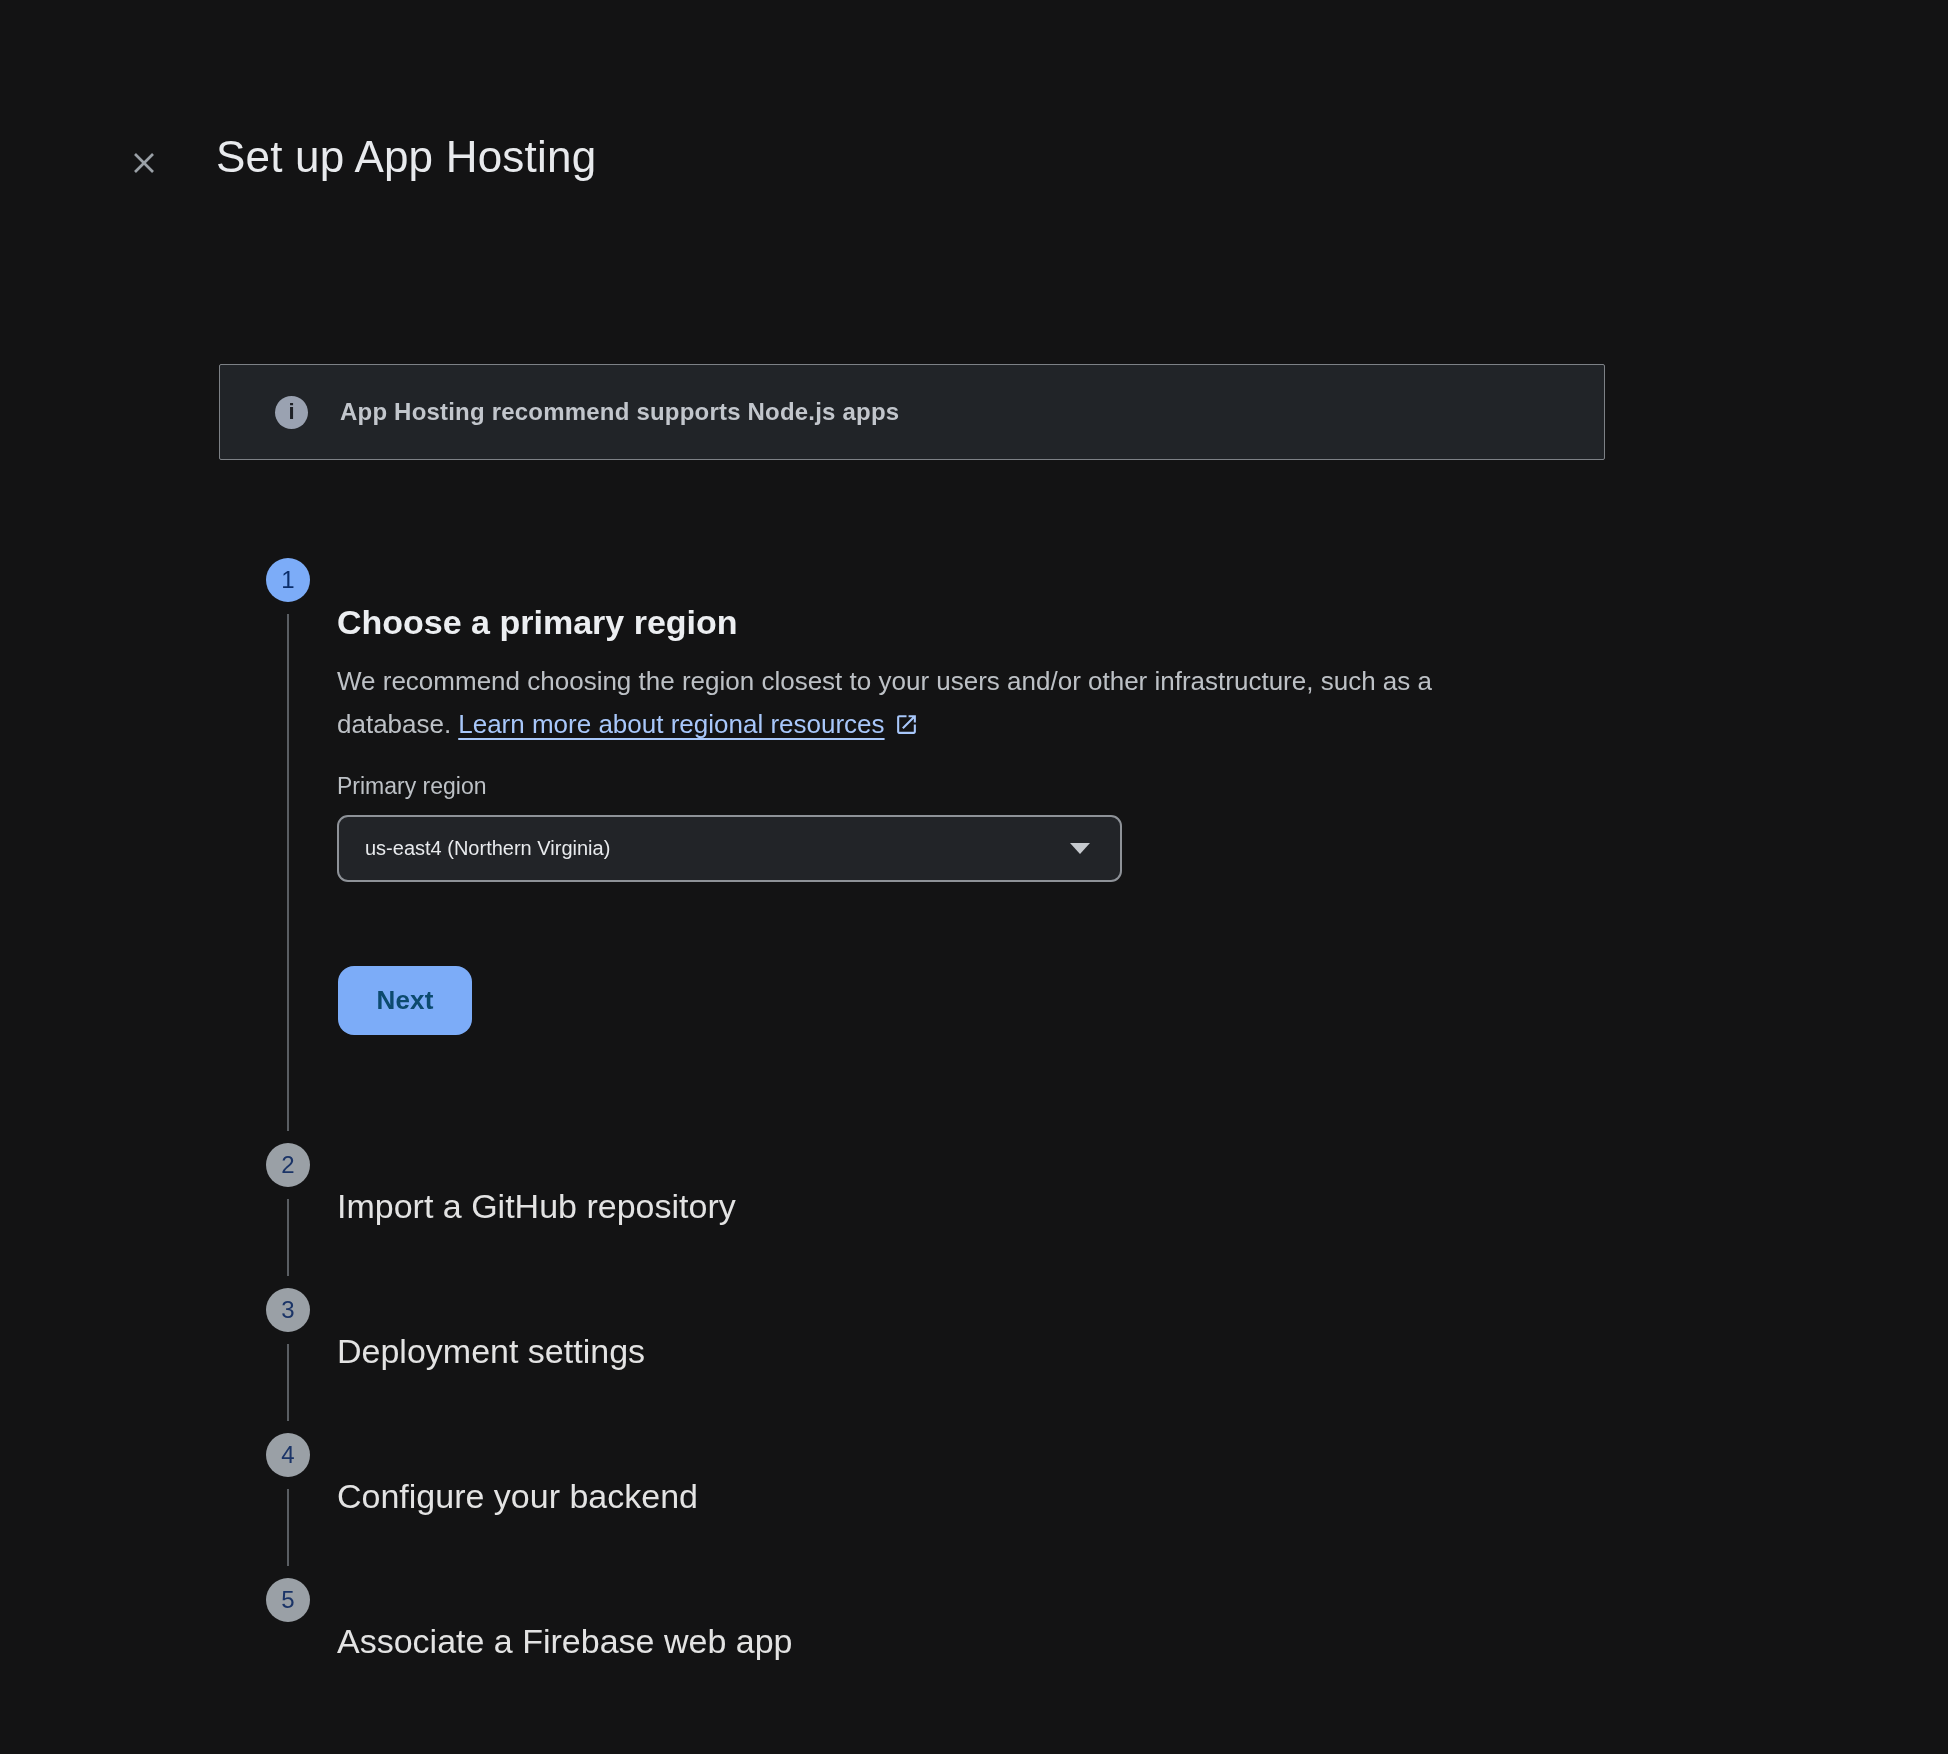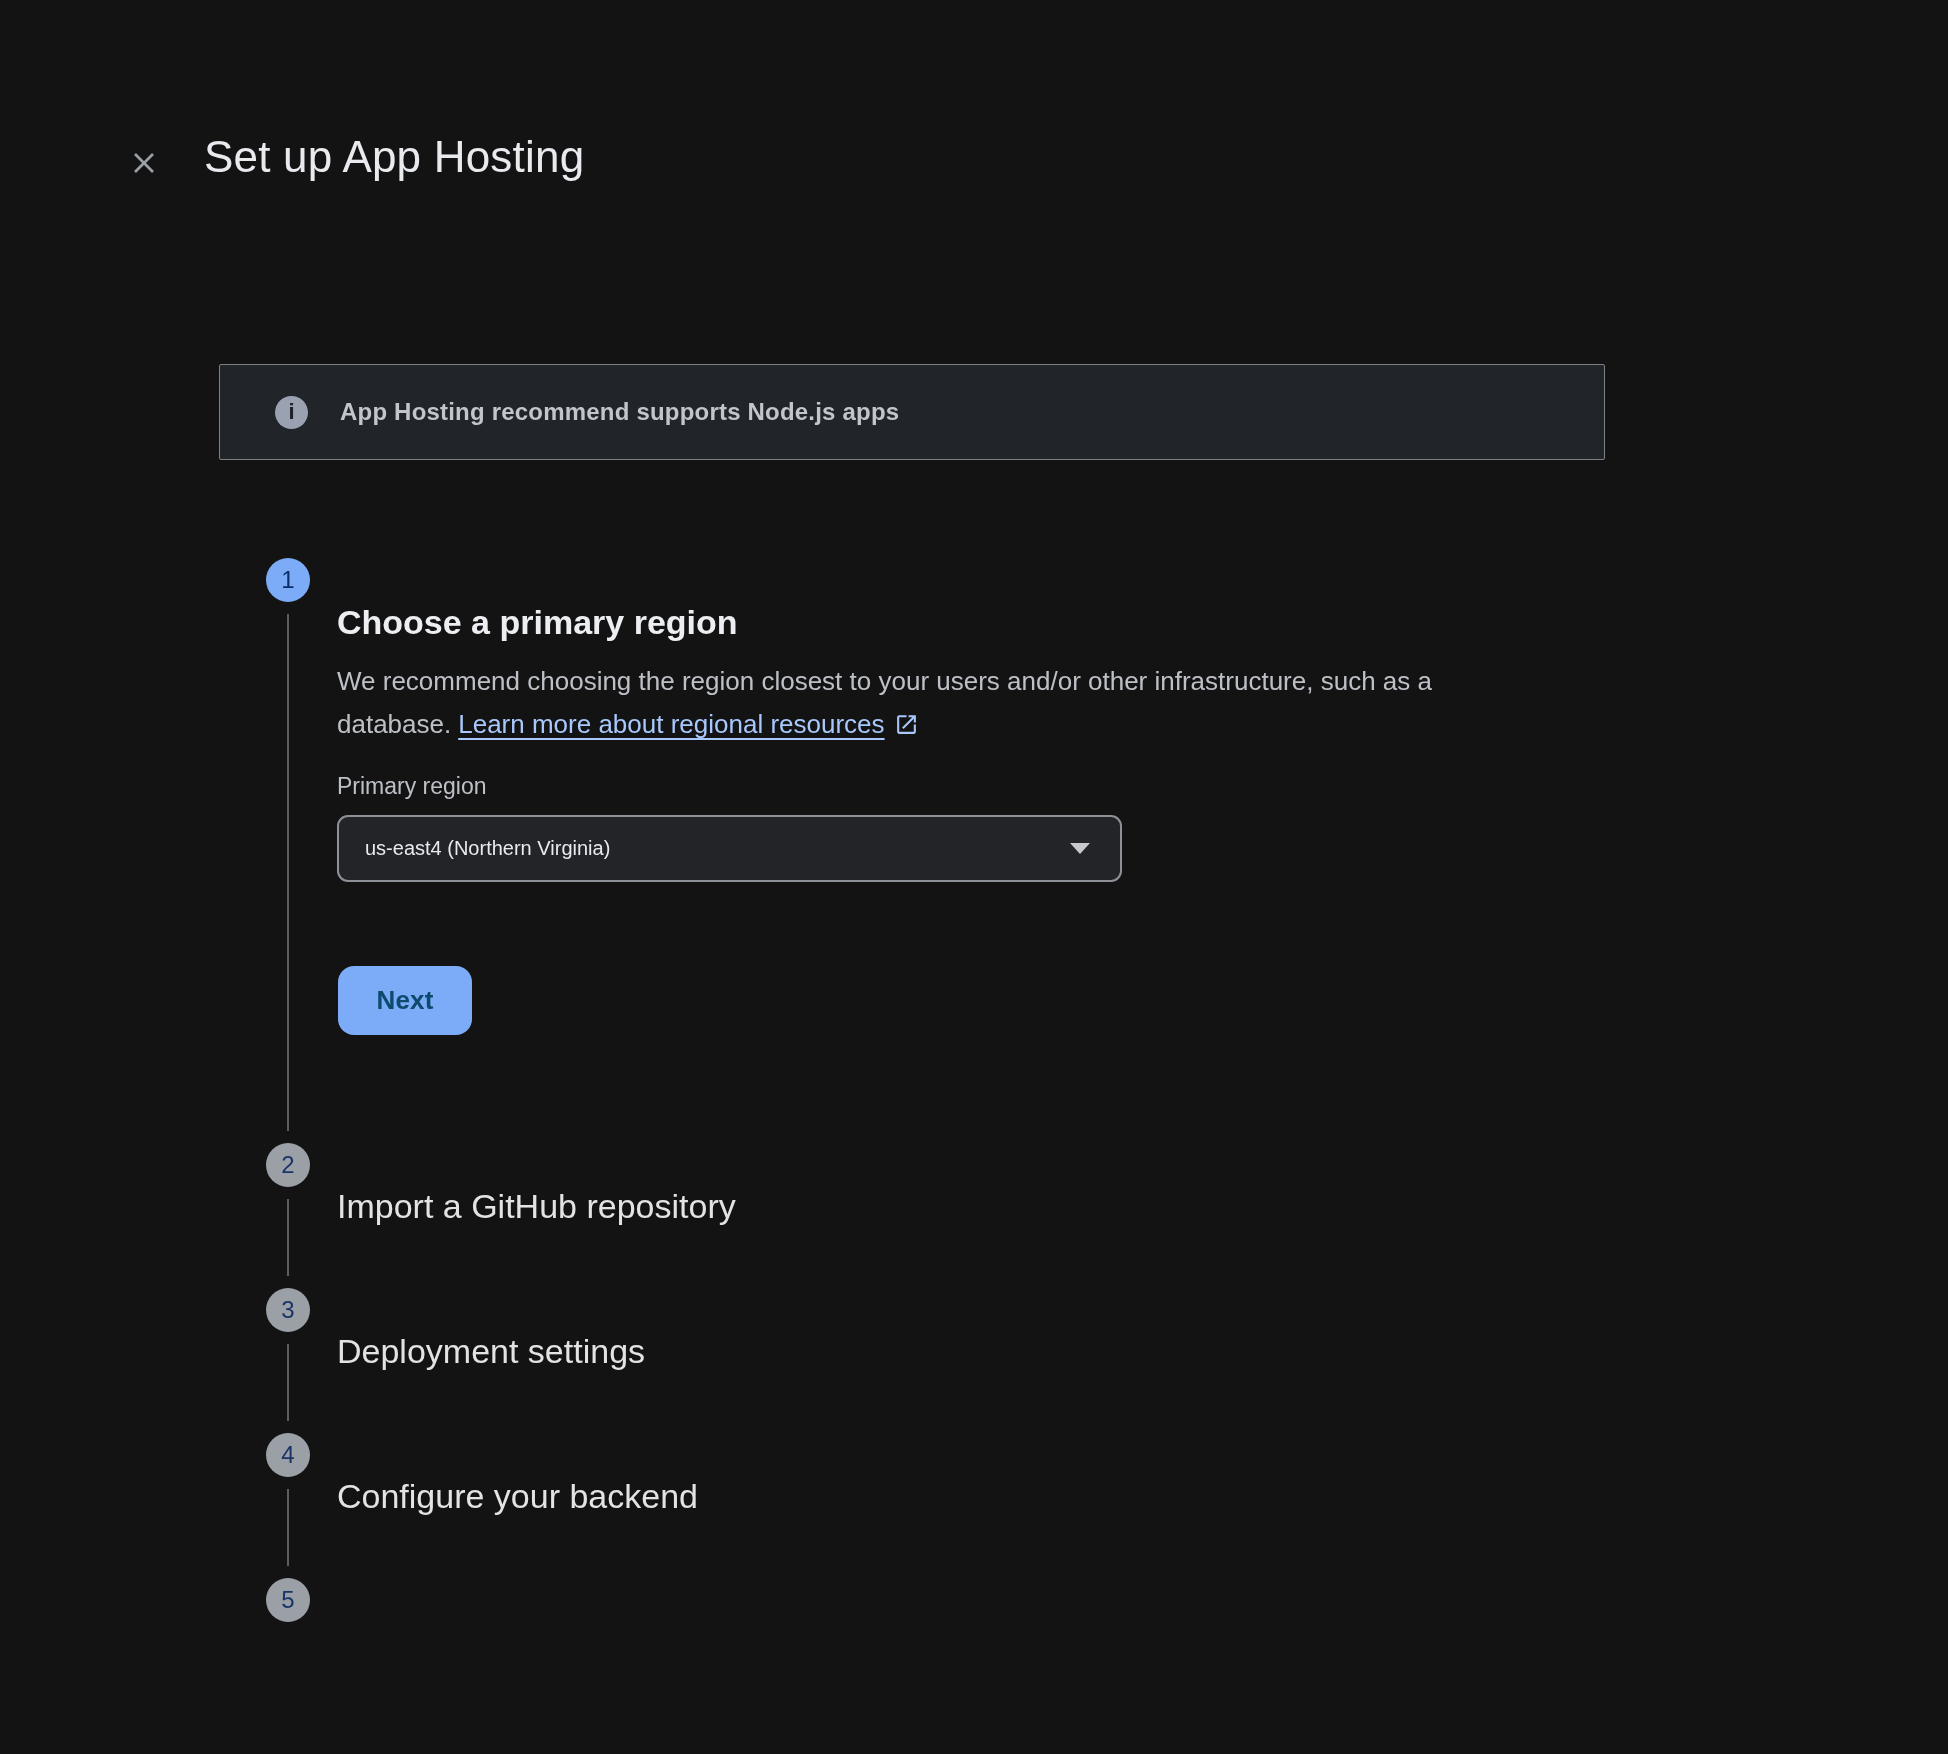--- a/index.html
+++ b/index.html
@@ -24,21 +24,21 @@
     width: 46px;
     height: 46px;
     display: flex;
     align-items: center;
     justify-content: center;
     cursor: pointer;
     border-radius: 50%;
   }
   .page-title {
     position: absolute;
-    left: 204px;
+    left: 216px;
     top: 132px;
     font-size: 44px;
     font-weight: 500;
     letter-spacing: 0.2px;
     color: #e8eaed;
   }
 
   
   .banner {
     position: absolute;
@@ -200,20 +200,21 @@
   <div class="step-circle upcoming" style="top:1288px;">3</div>
   <div class="connector" style="top:1344px; height:77px;"></div>
   <div class="step-circle upcoming" style="top:1433px;">4</div>
   <div class="connector" style="top:1489px; height:77px;"></div>
   <div class="step-circle upcoming" style="top:1578px;">5</div>
 
   <div class="step-label active" style="top:562px;">Choose a primary region</div>
   <div class="step-label" style="top:1146px;">Import a GitHub repository</div>
   <div class="step-label" style="top:1291px;">Deployment settings</div>
   <div class="step-label" style="top:1436px;">Configure your backend</div>
+  <div class="step-label" style="top:1581px;">Associate a Firebase web app</div>
 
   <div class="step1-desc"><span>We recommend choosing the region closest to your users and/or other infrastructure, such as a database.</span><a class="learn-link"><span>Learn more about regional resources</span><span class="ext-icon"><svg width="25" height="25" viewBox="0 0 24 24" fill="#a8c7fa">
             <path d="M19 19H5V5h7V3H5c-1.11 0-2 .9-2 2v14c0 1.1.89 2 2 2h14c1.1 0 2-.9 2-2v-7h-2v7zM14 3v2h3.59l-9.83 9.83 1.41 1.41L19 6.41V10h2V3h-7z"></path>
           </svg></span></a></div>
 
   <div class="field-label">Primary region</div>
 
   <div class="region-select">
     <span class="value">us-east4 (Northern Virginia)</span>
     <span style="display:flex;">

